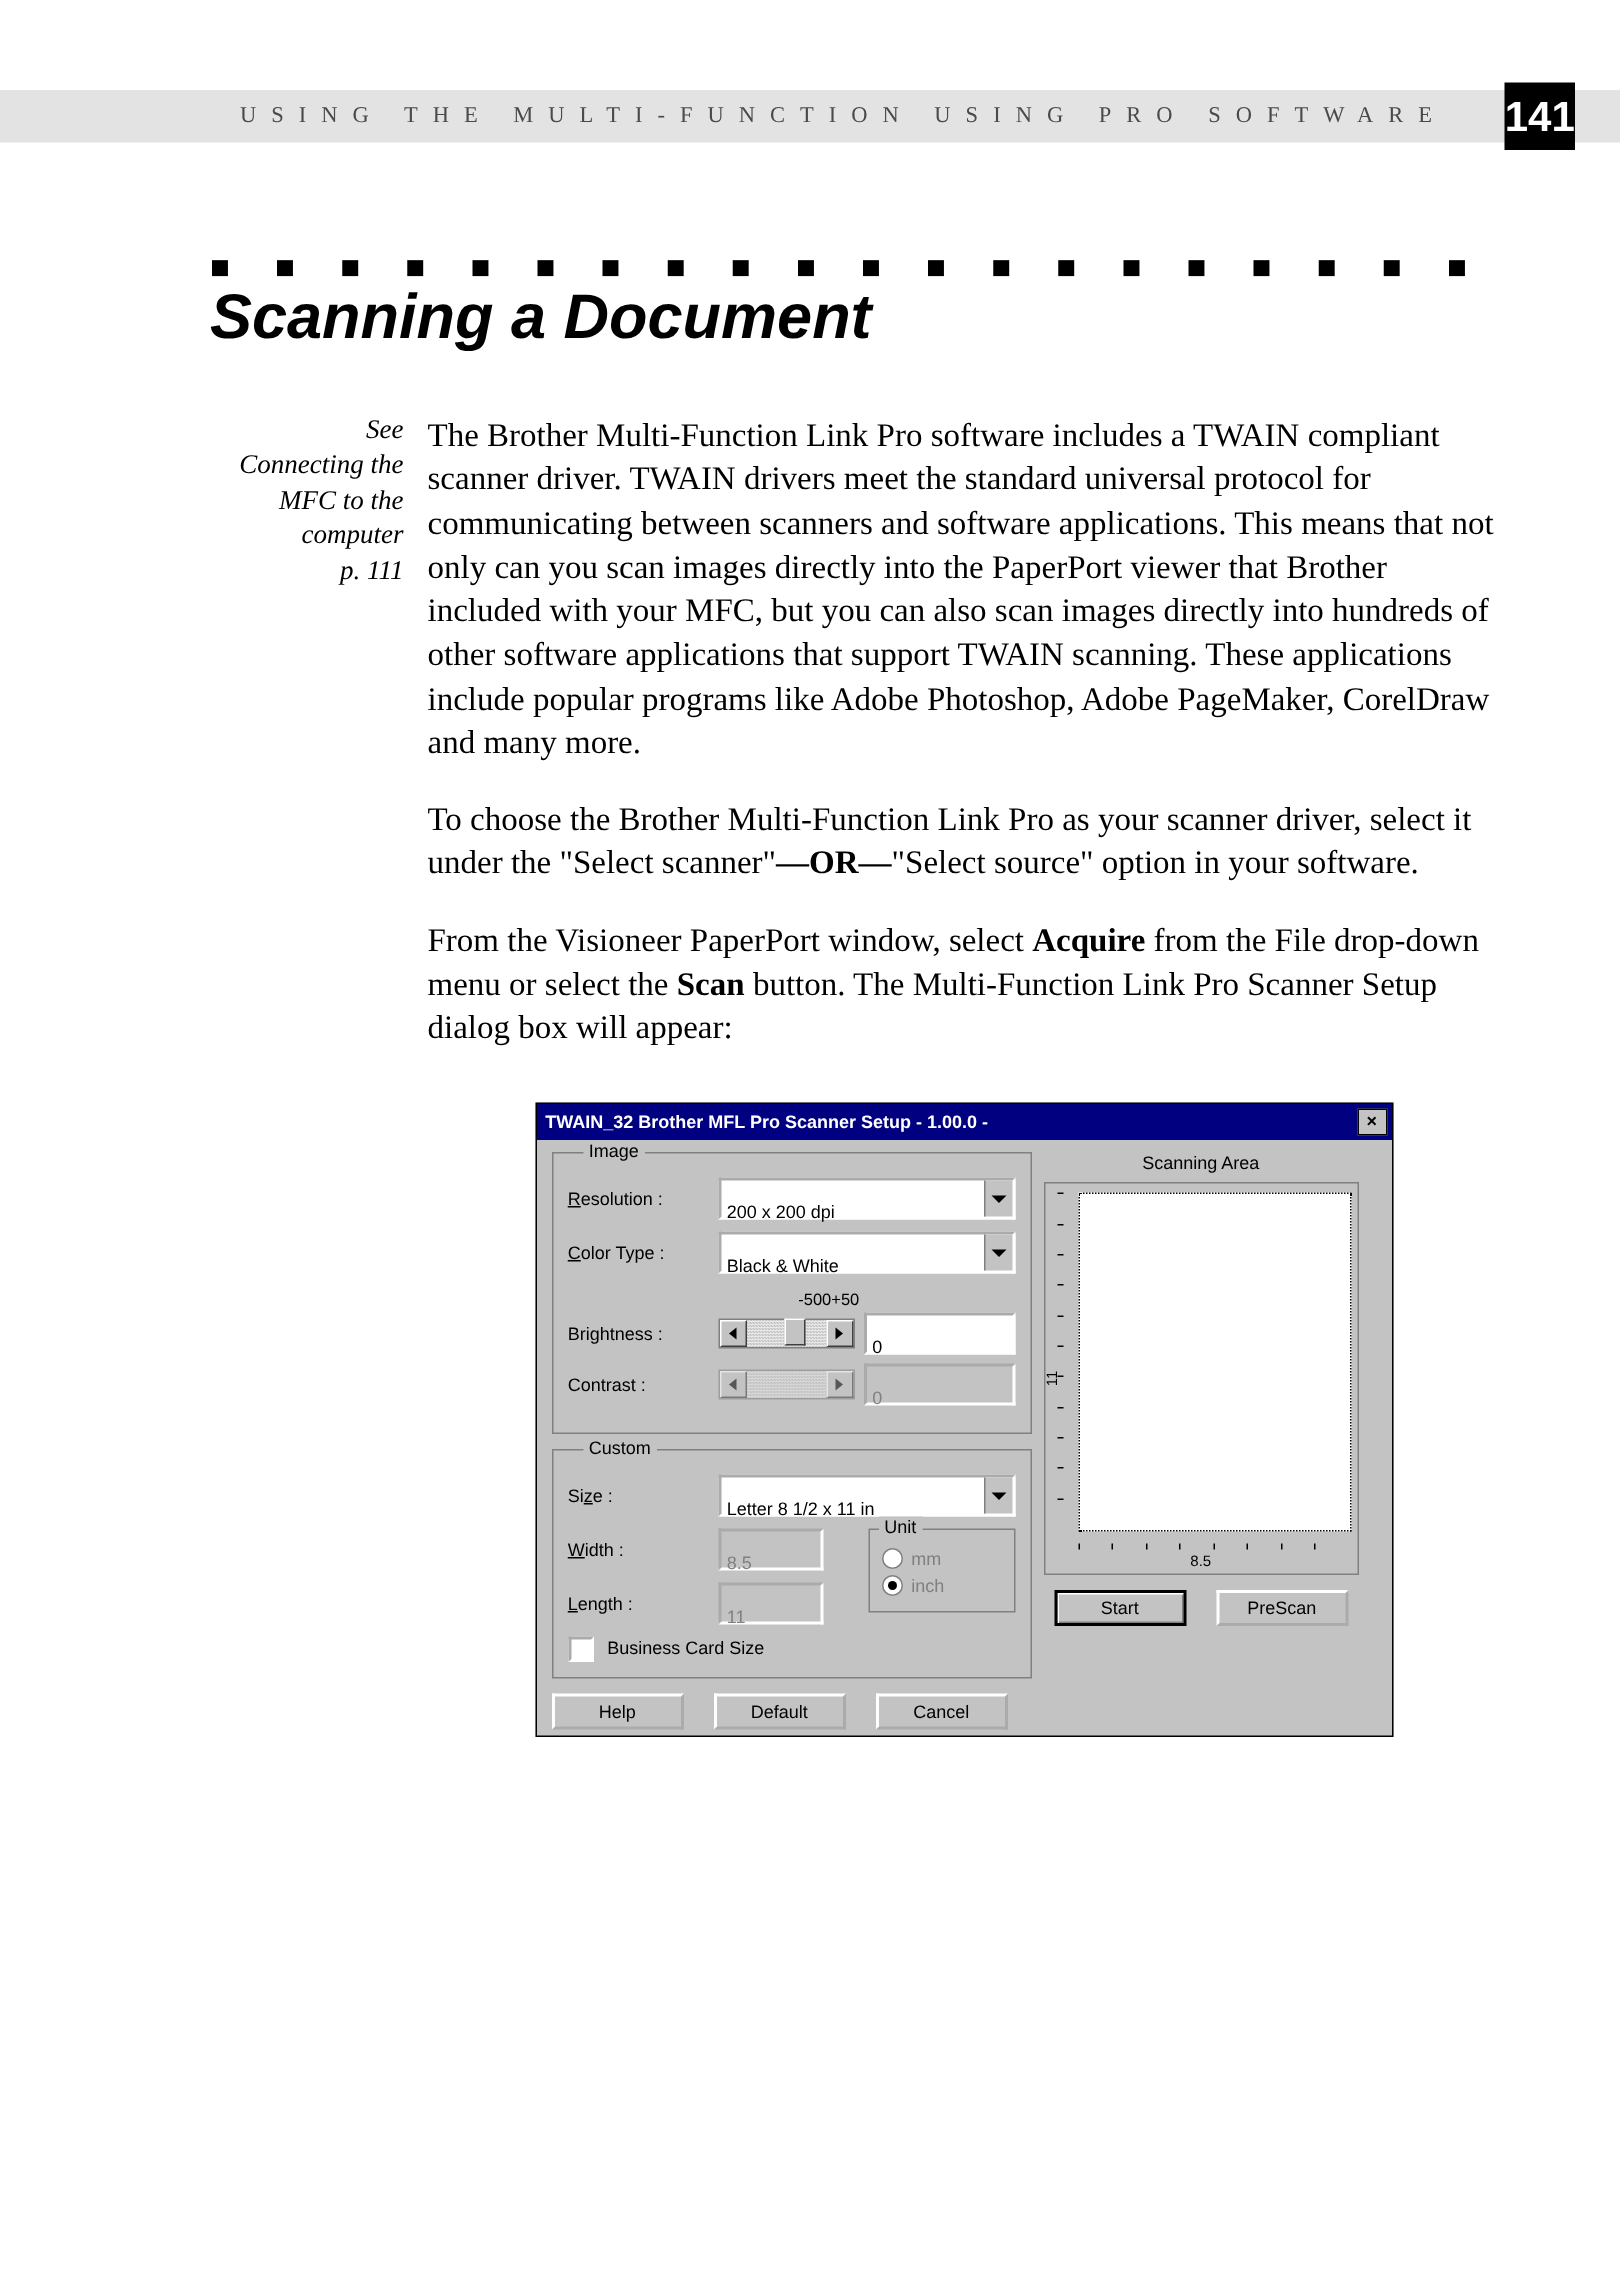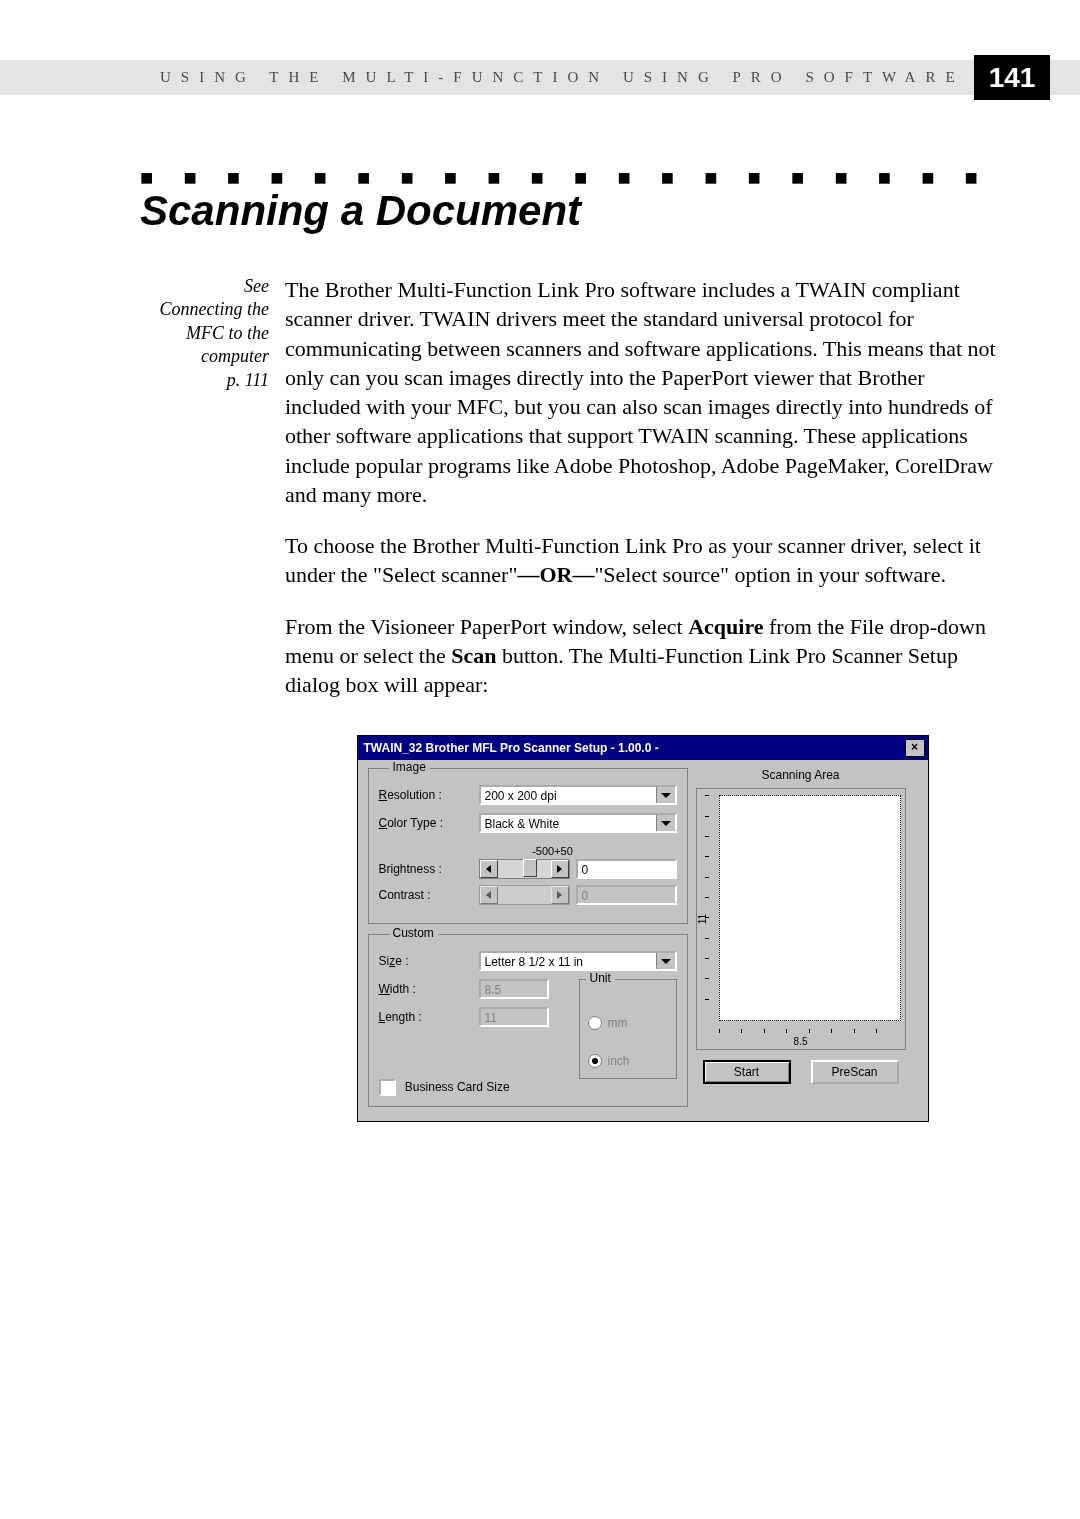--- a/index.html
+++ b/index.html
@@ -29,21 +29,21 @@
   font-family: Times, "Times New Roman", serif;
   letter-spacing: 10px;
   font-size: 15px;
   color: #4a4a4a;
   margin-left: 160px;
 }
 .page-number-box {
   position: absolute;
   right: 30px;
   top: 55px;
-  width: 76px;
+  width: 47px;
   height: 45px;
   background: #000;
   color: #fff;
   font-family: Arial, Helvetica, sans-serif;
   font-weight: bold;
   font-size: 28px;
   display: flex;
   align-items: center;
   justify-content: center;
 }
@@ -151,21 +151,21 @@
 }
 .field-row label {
   width: 100px;
 }
 .field-row .underline { text-decoration: underline; }
 .dropdown, .textbox {
   background: #fff;
   border: 2px inset #fff;
   height: 20px;
   line-height: 18px;
-  padding: 0 4px;
+  padding: 12px 4px;
   flex: 1;
   position: relative;
   box-sizing: border-box;
 }
 .dropdown .dd-btn {
   position: absolute;
   right: 0; top: 0; bottom: 0;
   width: 18px;
   background: #c3c3c3;
   border-left: 1px solid #808080;
@@ -233,21 +233,21 @@
 }
 .textbox.disabled { background: #c3c3c3; color: #808080; }
 .unit-gb {
   border: 1px solid #808080;
   padding: 12px 8px 6px 8px;
   width: 80px;
   position: relative;
   margin-left: 8px;
 }
 .unit-gb .gb-title { top: -9px; left: 6px; }
-.radio-row { display: flex; align-items: flex-end; gap: 6px; margin-bottom: 4px; color: #808080; margin-top: 24px; }
+.radio-row { display: flex; align-items: flex-end; gap: 6px; margin-bottom: 4px; color: #808080; }
 .radio {
   width: 12px; height: 12px; border-radius: 50%;
   background: #fff; border: 1px solid #808080;
   position: relative;
 }
 .radio.checked::after {
   content: ""; position: absolute; inset: 3px;
   background: #000; border-radius: 50%;
 }
 .checkbox {
@@ -451,20 +451,25 @@
                     <span>inch</span>
                   </div>
                 </div>
               </div>
               <div>
                 <span class="checkbox"></span>
                 <span>B<span class="underline">u</span>siness Card Size</span>
               </div>
             </div>
 
+            <div class="btn-row">
+              <div class="btn"><span class="underline">H</span>elp</div>
+              <div class="btn"><span class="underline">D</span>efault</div>
+              <div class="btn">Cancel</div>
+            </div>
           </div>
 
           <div class="dlg-right">
             <div class="scan-label">Scanning Area</div>
             <div class="preview-wrap">
               <div class="ruler-v">
                 <div class="tick"></div>
                   <div class="tick"></div>
                   <div class="tick"></div>
                   <div class="tick"></div>

